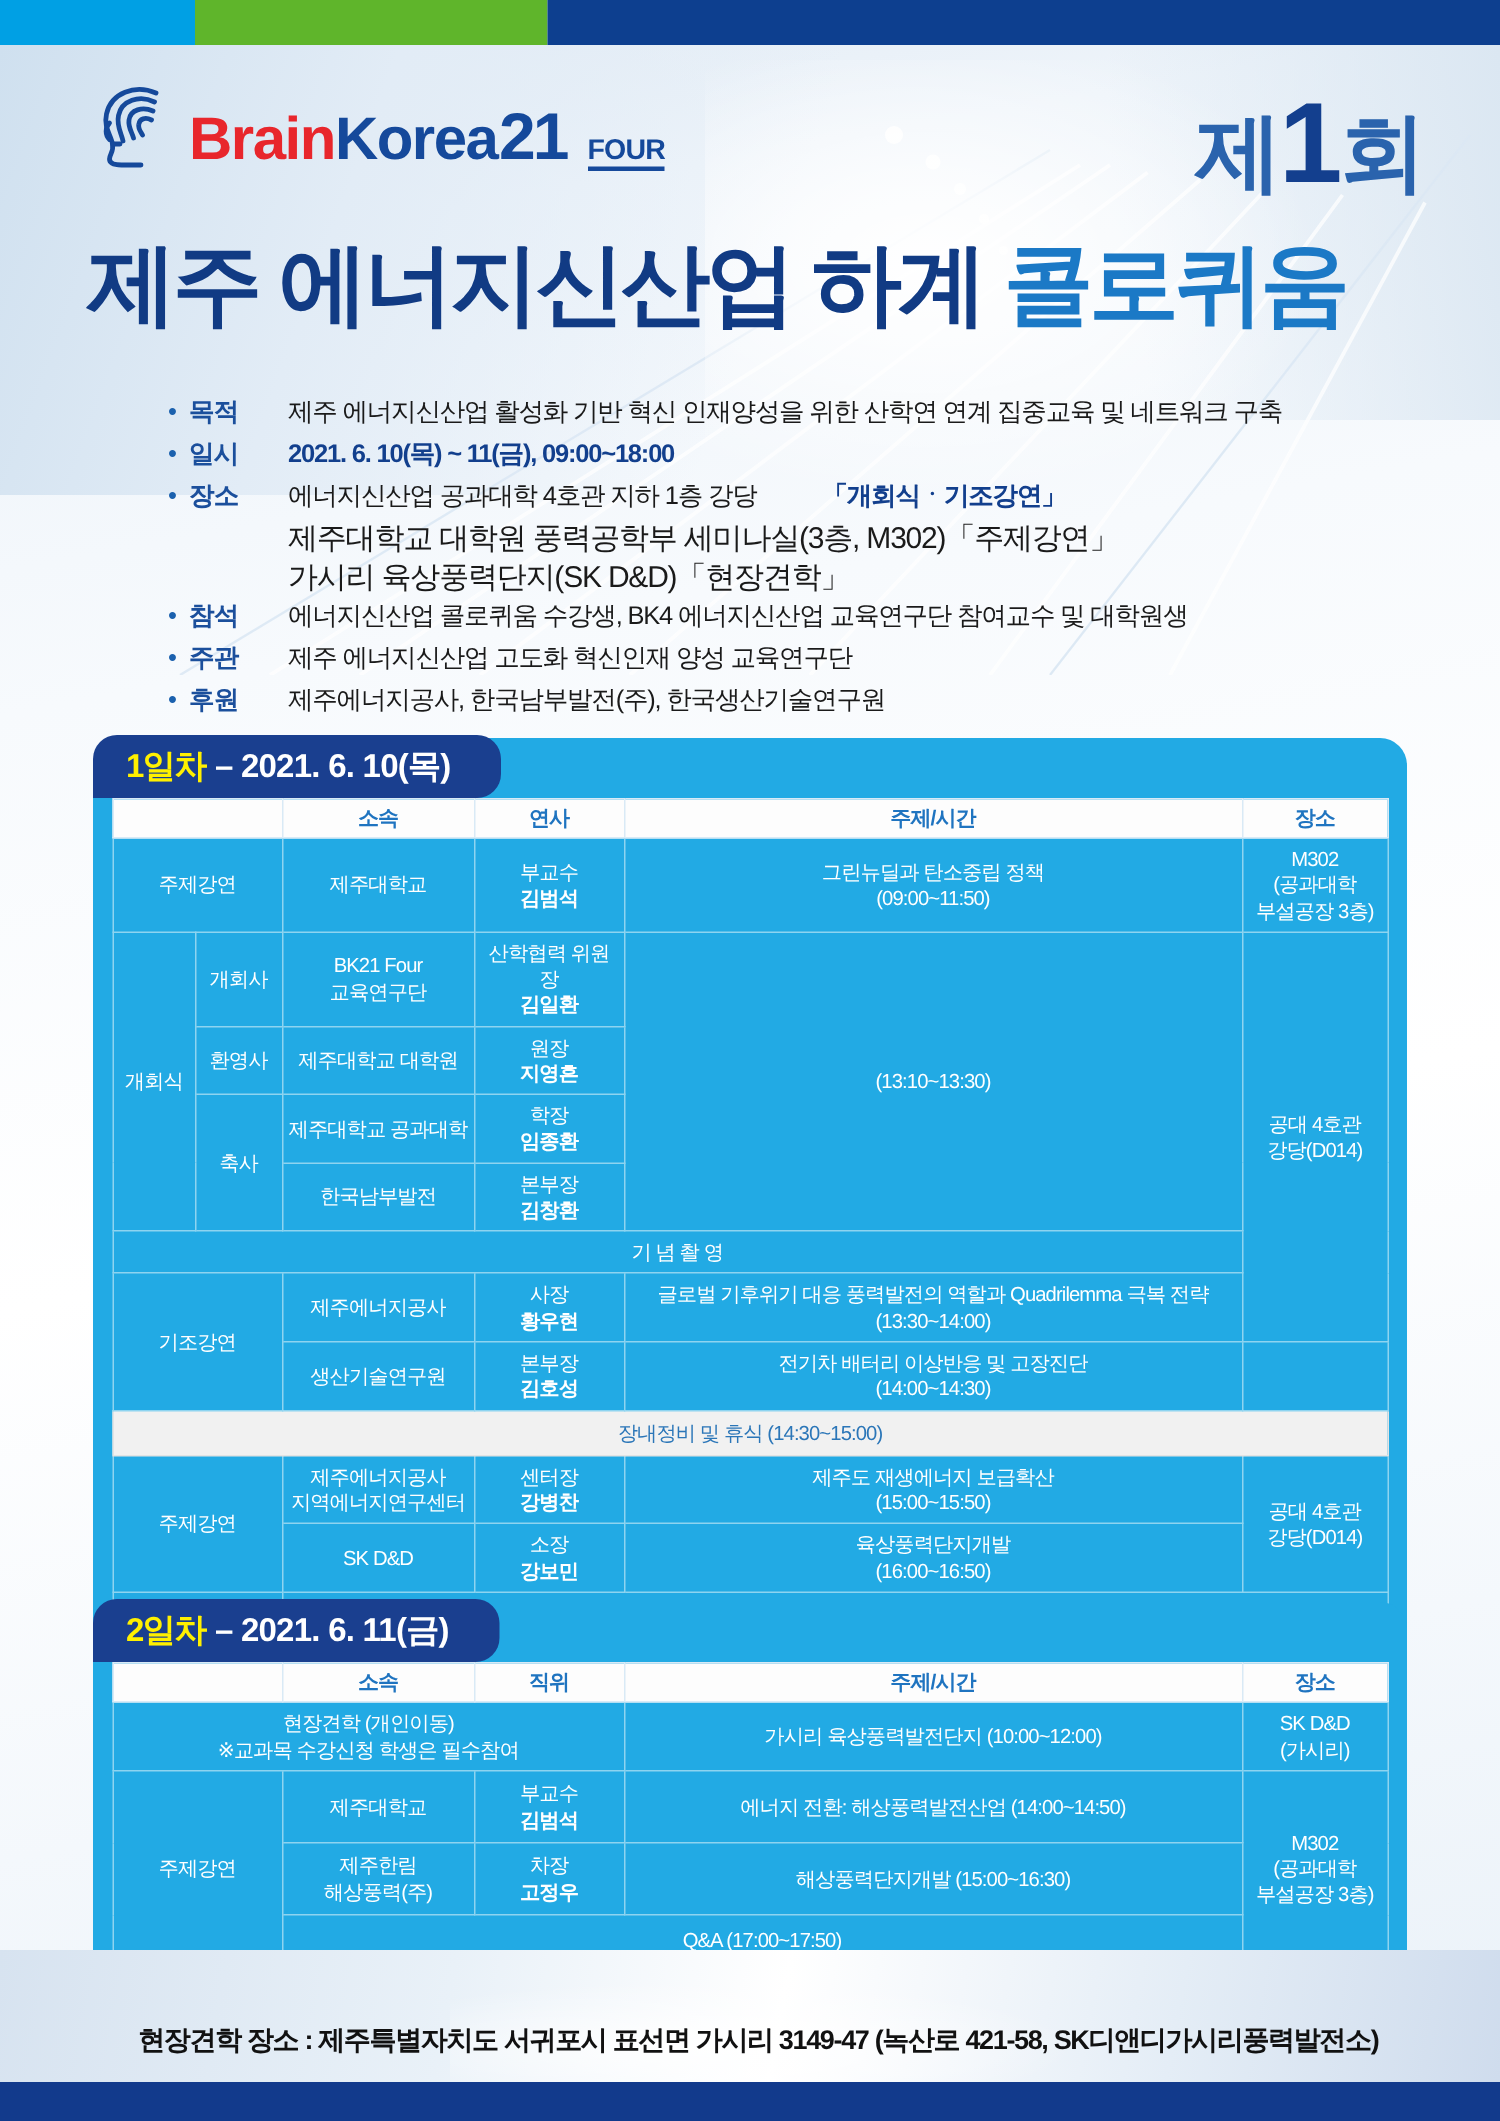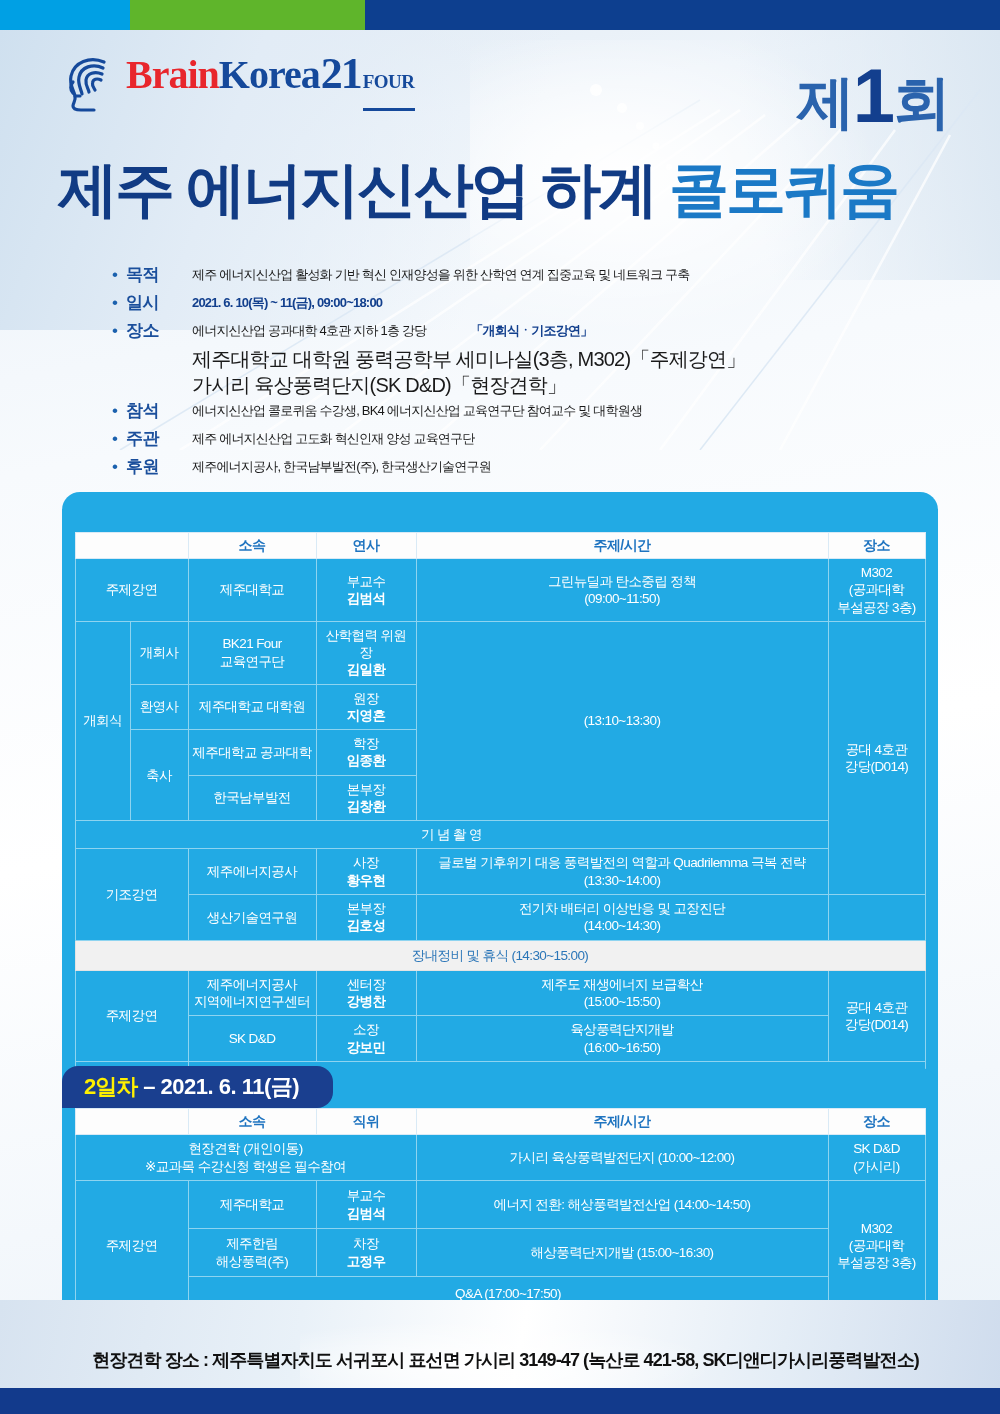--- a/index.html
+++ b/index.html
@@ -50,47 +50,47 @@
   
   .topbar { position: absolute; left: 0; top: 0; width: 1000px; height: 30px; display: flex; }
   .topbar .seg-cyan  { width: 130px; background: #00a0e4; }
   .topbar .seg-green { width: 235px; background: #5fb52b; }
   .topbar .seg-navy  { flex: 1;      background: #0d3f8f; }
 
   
   .bottombar { position: absolute; left: 0; bottom: 0; width: 1000px; height: 26px; background: #123a8c; }
 
   
-  .logo { position: absolute; left: 60px; top: 52px; display: flex; align-items: flex-start; font-family: Liberation Serif, serif; }
+  .logo { position: absolute; left: 60px; top: 52px; display: flex; align-items: flex-end; }
   .logo svg { display: block; }
   .logo-text { margin-left: 2px; display: flex; align-items: baseline; line-height: 1; }
   .logo-brain { font-size: 40px; font-weight: 700; color: #e8262c; letter-spacing: -1px; }
   .logo-korea { font-size: 40px; font-weight: 700; color: #15499b; letter-spacing: -1px; }
   .logo-21    { font-size: 44px; font-weight: 700; color: #15499b; letter-spacing: -2px; margin-left: 1px; }
   .logo-four  { font-size: 19px; font-weight: 700; color: #15499b; letter-spacing: -0.5px;
-                border-bottom: 3px solid #15499b; padding-bottom: 17px; margin-left: 2px; }
+                border-bottom: 3px solid #15499b; padding-bottom: 1px; margin-left: 14px; }
 
   
   .headline-no { position: absolute; right: 52px; top: 58px; line-height: 1;
                  display: flex; align-items: baseline; }
   .hn-je   { font-size: 58px; font-weight: 700; color: #2a63ad; letter-spacing: -3px; }
   .hn-num  { font-size: 76px; font-weight: 700; color: #133f8e; letter-spacing: -3px; margin: 0 1px; }
   .hn-hoe  { font-size: 58px; font-weight: 700; color: #2a63ad; letter-spacing: -3px; }
 
   .maintitle { position: absolute; left: 58px; top: 158px; width: 900px;
                font-size: 60px; font-weight: 700; letter-spacing: -3px; line-height: 1.05;
                color: #113b84; white-space: nowrap; }
   .maintitle .tail { color: #1b79c6; }
 
   
   .info { position: absolute; left: 112px; top: 262px; width: 850px; }
   .info-row { display: flex; align-items: flex-start; margin-bottom: 2px; }
   .info-bullet { width: 14px; color: #1b61ae; font-size: 17px; line-height: 26px; flex: none; }
   .info-label { width: 66px; flex: none; font-size: 17px; font-weight: 700; color: #1b4f9c; line-height: 26px; letter-spacing: -0.5px; }
-  .info-value { font-size: 13px; color: #1a1a1a; line-height: 26px; letter-spacing: -0.8px; }
+  .info-value { font-size: 17px; color: #1a1a1a; line-height: 26px; letter-spacing: -0.8px; }
   .info-value .hl { color: #123f8d; font-weight: 700; padding-left: 44px; }
   .info-sub { margin-left: 80px; font-size: 20px; color: #1a1a1a; line-height: 26px; letter-spacing: -0.8px; }
 
   
   .day-panel { position: absolute; left: 62px; width: 876px;
                background: #22aae4; border-radius: 18px; }
   .day-tab { position: absolute; left: 0px; top: -2px; height: 42px;
              background: #1a3f8f; border-radius: 16px 16px 16px 0;
              padding: 0 34px 0 22px; display: flex; align-items: center; }
   .day-tab .daynum { font-size: 22px; font-weight: 700; color: #fff000; letter-spacing: -1px; }
@@ -225,20 +225,24 @@
     </div>
 
     <div class="info-row">
       <span class="info-bullet">•</span>
       <span class="info-label">후원</span>
       <span class="info-value">제주에너지공사, 한국남부발전(주), 한국생산기술연구원</span>
     </div>
   </div>
 
   <div class="day-panel" style="top:492px; padding:40px 0 22px;">
+    <div class="day-tab">
+      <span class="daynum">1일차</span>
+      <span class="daydate">– 2021. 6. 10(목)</span>
+    </div>
 
     <table class="sched d1">
       <colgroup>
         <col class="c0">
           <col class="c1">
           <col class="c2">
           <col class="c3">
           <col class="c4">
           <col class="c5">
       </colgroup>

